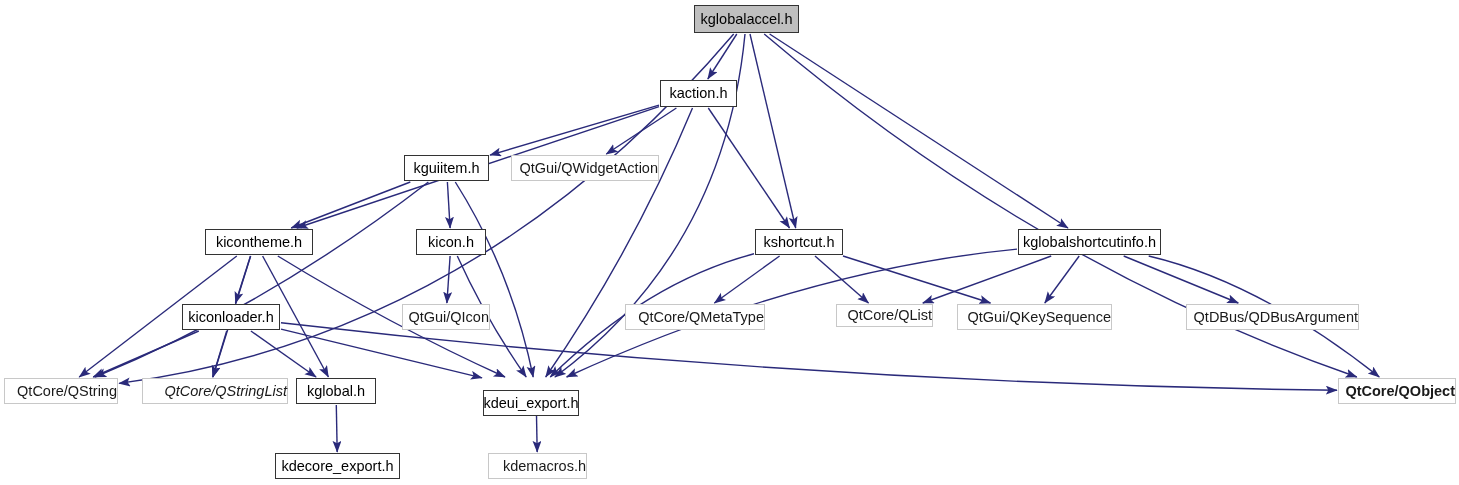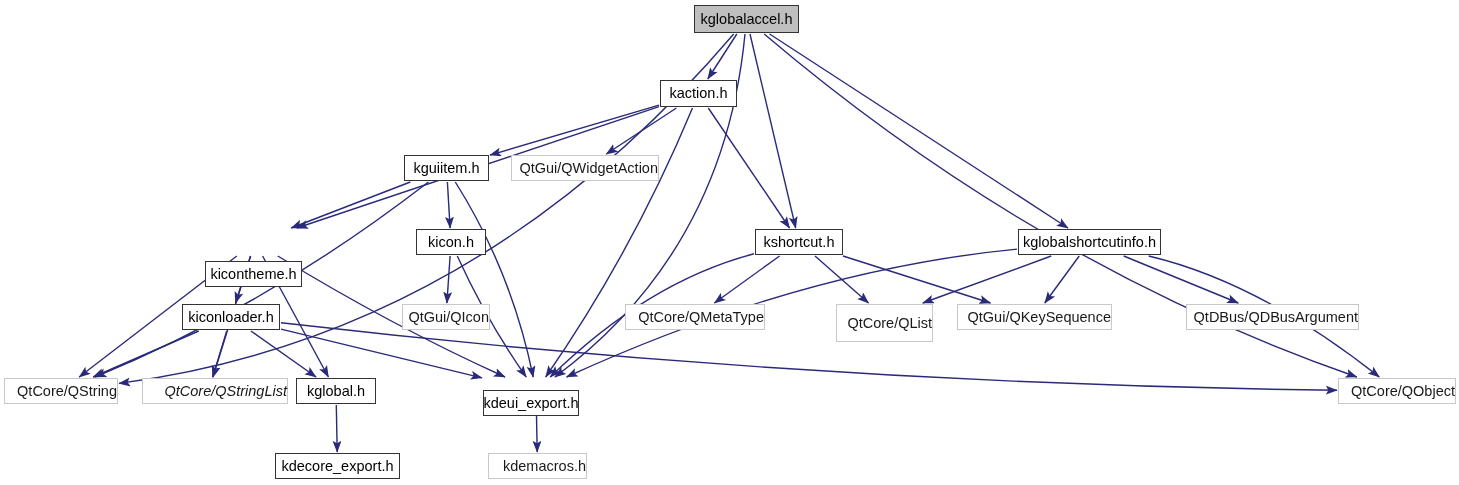--- a/index.html
+++ b/index.html
@@ -84,63 +84,63 @@
       </div>
       <div class="node internal" style="left: 660px; top: 80px; width: 77px; height: 27px;">
         <span>kaction.h</span>
       </div>
       <div class="node internal" style="left: 404px; top: 155px; width: 85px; height: 26px;">
         <span>kguiitem.h</span>
       </div>
       <div class="node external" style="left: 511px; top: 155px; width: 148px; height: 26px;">
         <span>QtGui/QWidgetAction</span>
       </div>
-      <div class="node internal" style="left: 205px; top: 229px; width: 97px; height: 26px; margin-top: 32px;">
+      <div class="node internal" style="left: 205px; top: 229px; width: 108px; height: 26px;">
         <span>kicontheme.h</span>
       </div>
       <div class="node internal" style="left: 416px; top: 229px; width: 70px; height: 26px;">
         <span>kicon.h</span>
       </div>
       <div class="node internal" style="left: 755px; top: 229px; width: 88px; height: 26px;">
         <span>kshortcut.h</span>
       </div>
       <div class="node internal" style="left: 1018px; top: 229px; width: 143px; height: 26px;">
         <span>kglobalshortcutinfo.h</span>
       </div>
       <div class="node internal" style="left: 182px; top: 304px; width: 98px; height: 26px;">
         <span>kiconloader.h</span>
       </div>
       <div class="node external" style="left: 402px; top: 304px; width: 88px; height: 26px;">
         <span>QtGui/QIcon</span>
       </div>
       <div class="node external" style="left: 625px; top: 304px; width: 140px; height: 26px; padding-left: 20px;">
         <span>QtCore/QMetaType</span>
       </div>
-      <div class="node external" style="left: 836px; top: 304px; width: 97px; height: 38px;">
+      <div class="node external" style="left: 836px; top: 304px; width: 97px; height: 23px;">
         <span>QtCore/QList</span>
       </div>
       <div class="node external" style="left: 957px; top: 304px; width: 155px; height: 26px;">
         <span>QtGui/QKeySequence</span>
       </div>
       <div class="node external" style="left: 1186px; top: 304px; width: 173px; height: 26px;">
         <span>QtDBus/QDBusArgument</span>
       </div>
       <div class="node external" style="left: 4px; top: 378px; width: 114px; height: 26px;">
         <span>QtCore/QString</span>
       </div>
       <div class="node external" style="left: 142px; top: 378px; width: 146px; height: 26px; font-style: italic;">
         <span>QtCore/QStringList</span>
       </div>
       <div class="node internal" style="left: 296px; top: 378px; width: 80px; height: 26px;">
         <span>kglobal.h</span>
       </div>
       <div class="node internal" style="left: 483px; top: 390px; width: 96px; height: 26px;">
         <span>kdeui_export.h</span>
       </div>
-      <div class="node external" style="left: 1338px; top: 378px; width: 118px; height: 26px;">
+      <div class="node external" style="left: 1338px; top: 378px; width: 118px; height: 26px; font-weight: bold;">
         <span>QtCore/QObject</span>
       </div>
       <div class="node internal" style="left: 275px; top: 453px; width: 125px; height: 26px;">
         <span>kdecore_export.h</span>
       </div>
       <div class="node external" style="left: 488px; top: 453px; width: 99px; height: 26px;">
         <span>kdemacros.h</span>
       </div>
     </div>
 </div>

